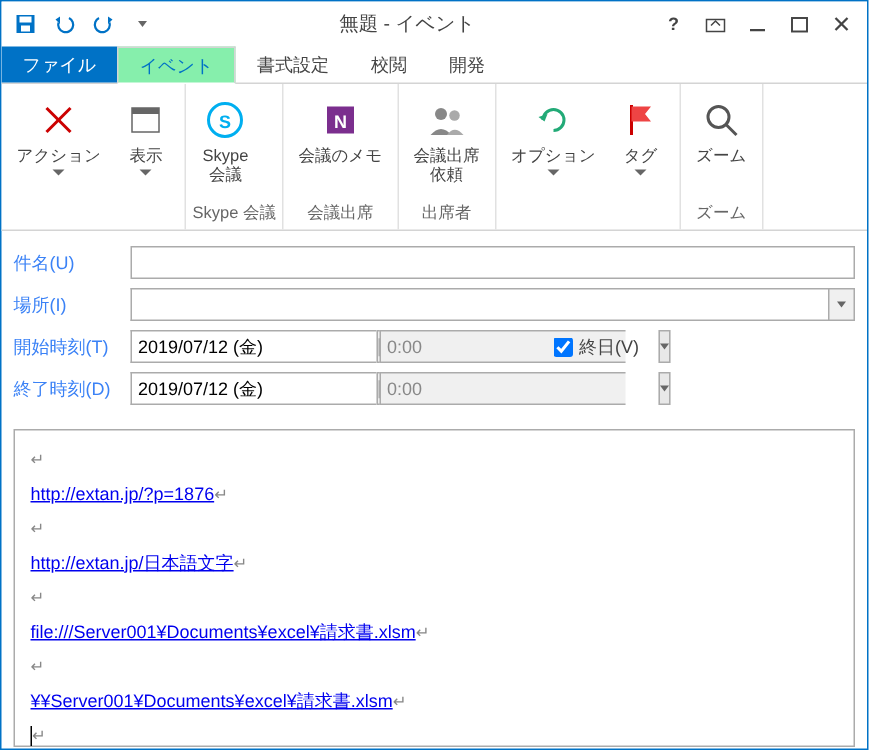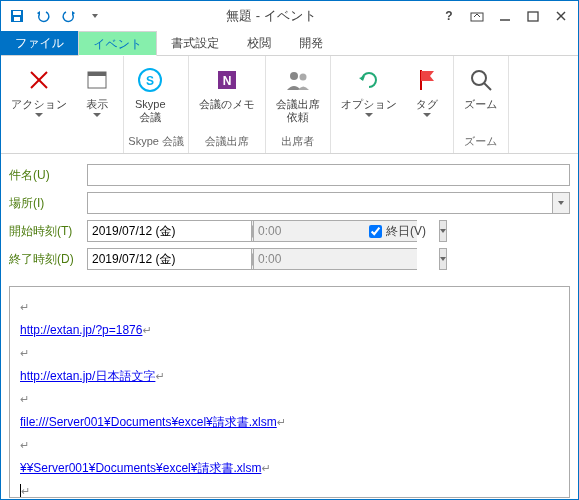--- a/index.html
+++ b/index.html
@@ -21,21 +21,21 @@
 .rgroup { border-right: 1px solid #e1e1e1; padding: 2px 4px; display: flex; flex-direction: column; }
 .rgroup-body { flex: 1; display: flex; align-items: flex-start; gap: 2px; padding-top: 4px; }
 .rgroup-label { text-align: center; font-size: 11px; color: #666; padding: 1px 0 2px; }
 .rbtn { display: flex; flex-direction: column; align-items: center; justify-content: flex-start; padding: 2px 6px; cursor: pointer; min-width: 44px; }
 .rbtn .ico { width: 32px; height: 32px; display: flex; align-items: center; justify-content: center; }
 .rbtn .lbl { font-size: 11px; color: #444; text-align: center; margin-top: 2px; line-height: 1.2; white-space: pre; }
 .drop::after { content: ""; display: block; margin: 2px auto 0; width: 0; height: 0; border-left: 4px solid transparent; border-right: 4px solid transparent; border-top: 4px solid #666; }
 
 .form-area { padding: 10px 8px 6px; }
 .row { display: flex; align-items: center; margin-bottom: 6px; gap: 6px; }
-.flabel { width: 72px; font-size: 12px; color: #4d7c0f; }
+.flabel { width: 72px; font-size: 12px; color: #3b82f6; }
 .finput { flex: 1; height: 22px; border: 1px solid #ababab; padding: 0 4px; }
 .combo { flex: 1; display: flex; }
 .combo input { flex: 1; height: 22px; border: 1px solid #ababab; border-right: none; padding: 0 4px; }
 .combo .cbtn { width: 18px; height: 22px; border: 1px solid #ababab; background: #f0f0f0; display:flex;align-items:center;justify-content:center; cursor:pointer;}
 .datebox { display: flex; width: 160px; }
 .datebox input { flex: 1; height: 22px; border: 1px solid #ababab; border-right: none; padding: 0 4px; background:#fff;}
 .datebox .dbtn { width: 22px; height: 22px; border: 1px solid #ababab; background: #f0f0f0; display:flex;align-items:center;justify-content:center; cursor:pointer;}
 .timebox { display:flex; width: 110px; gap: 22px; }
 .timebox input { flex:1; height:22px; border:1px solid #ababab; border-right:none; padding:0 4px; background:#f0f0f0; color:#888;}
 .timebox .tbtn { width:18px; height:22px; border:1px solid #ababab; background:#e8e8e8; display:flex;align-items:center;justify-content:center; cursor:pointer;}

